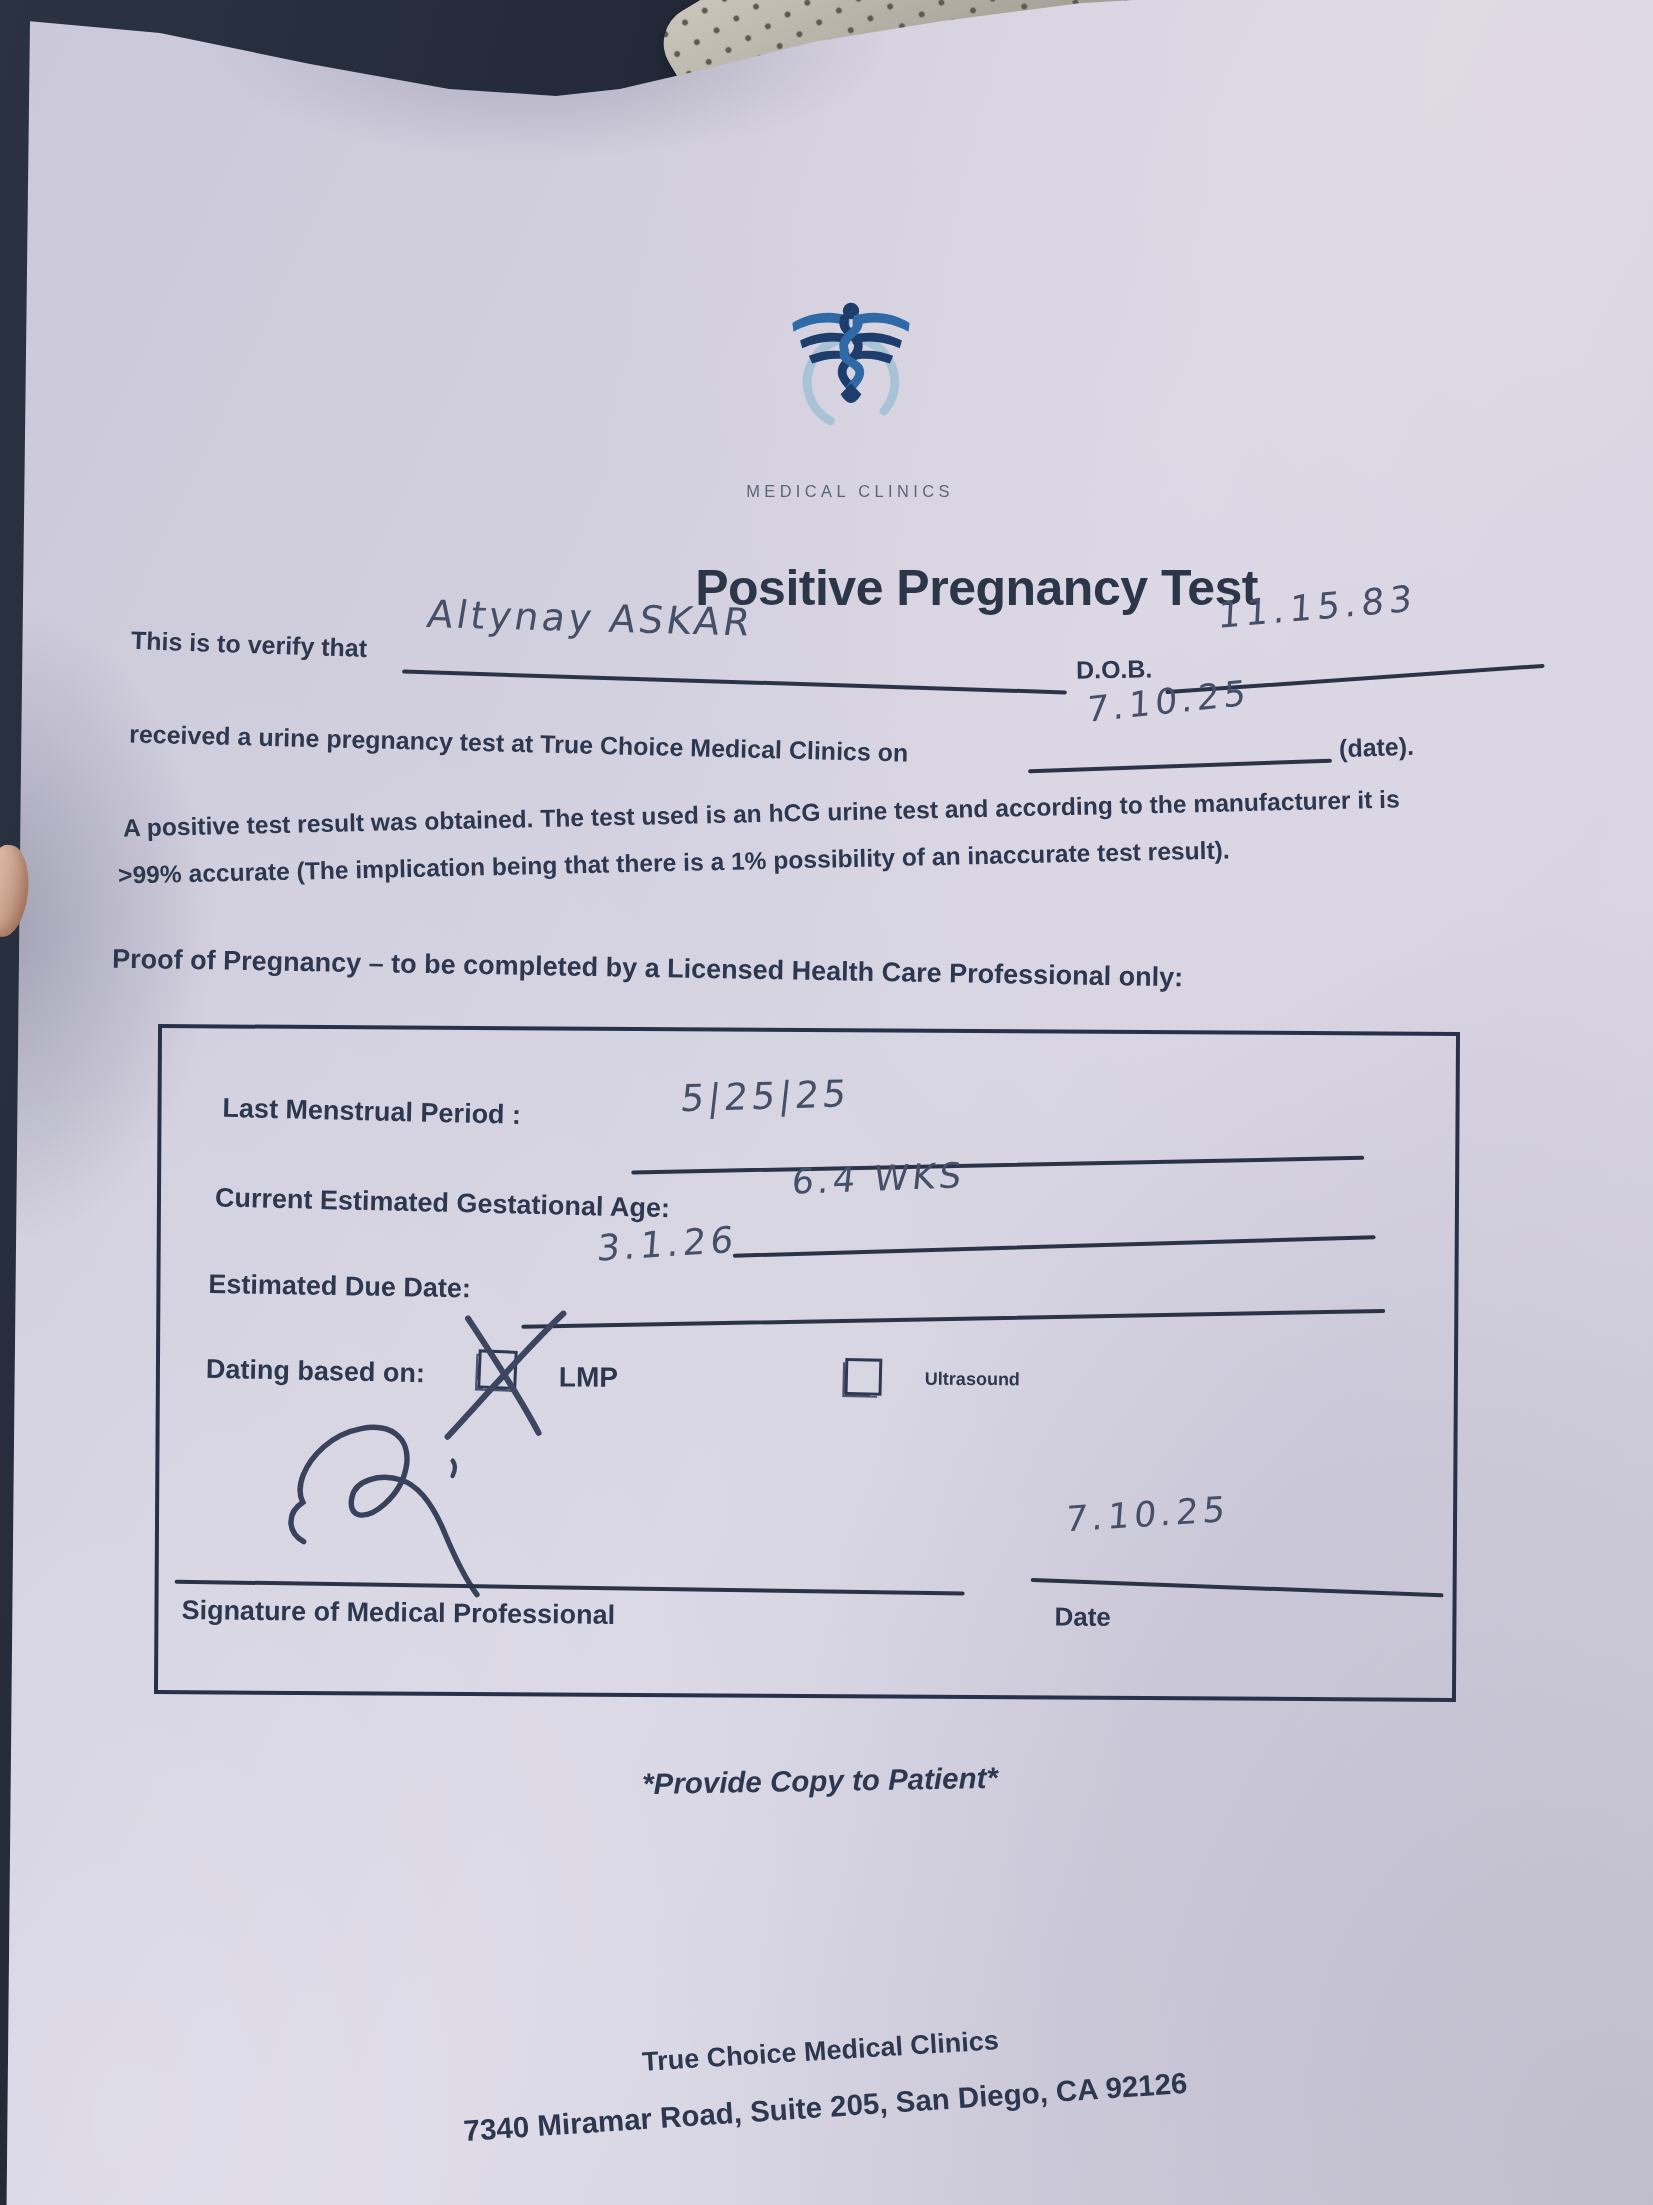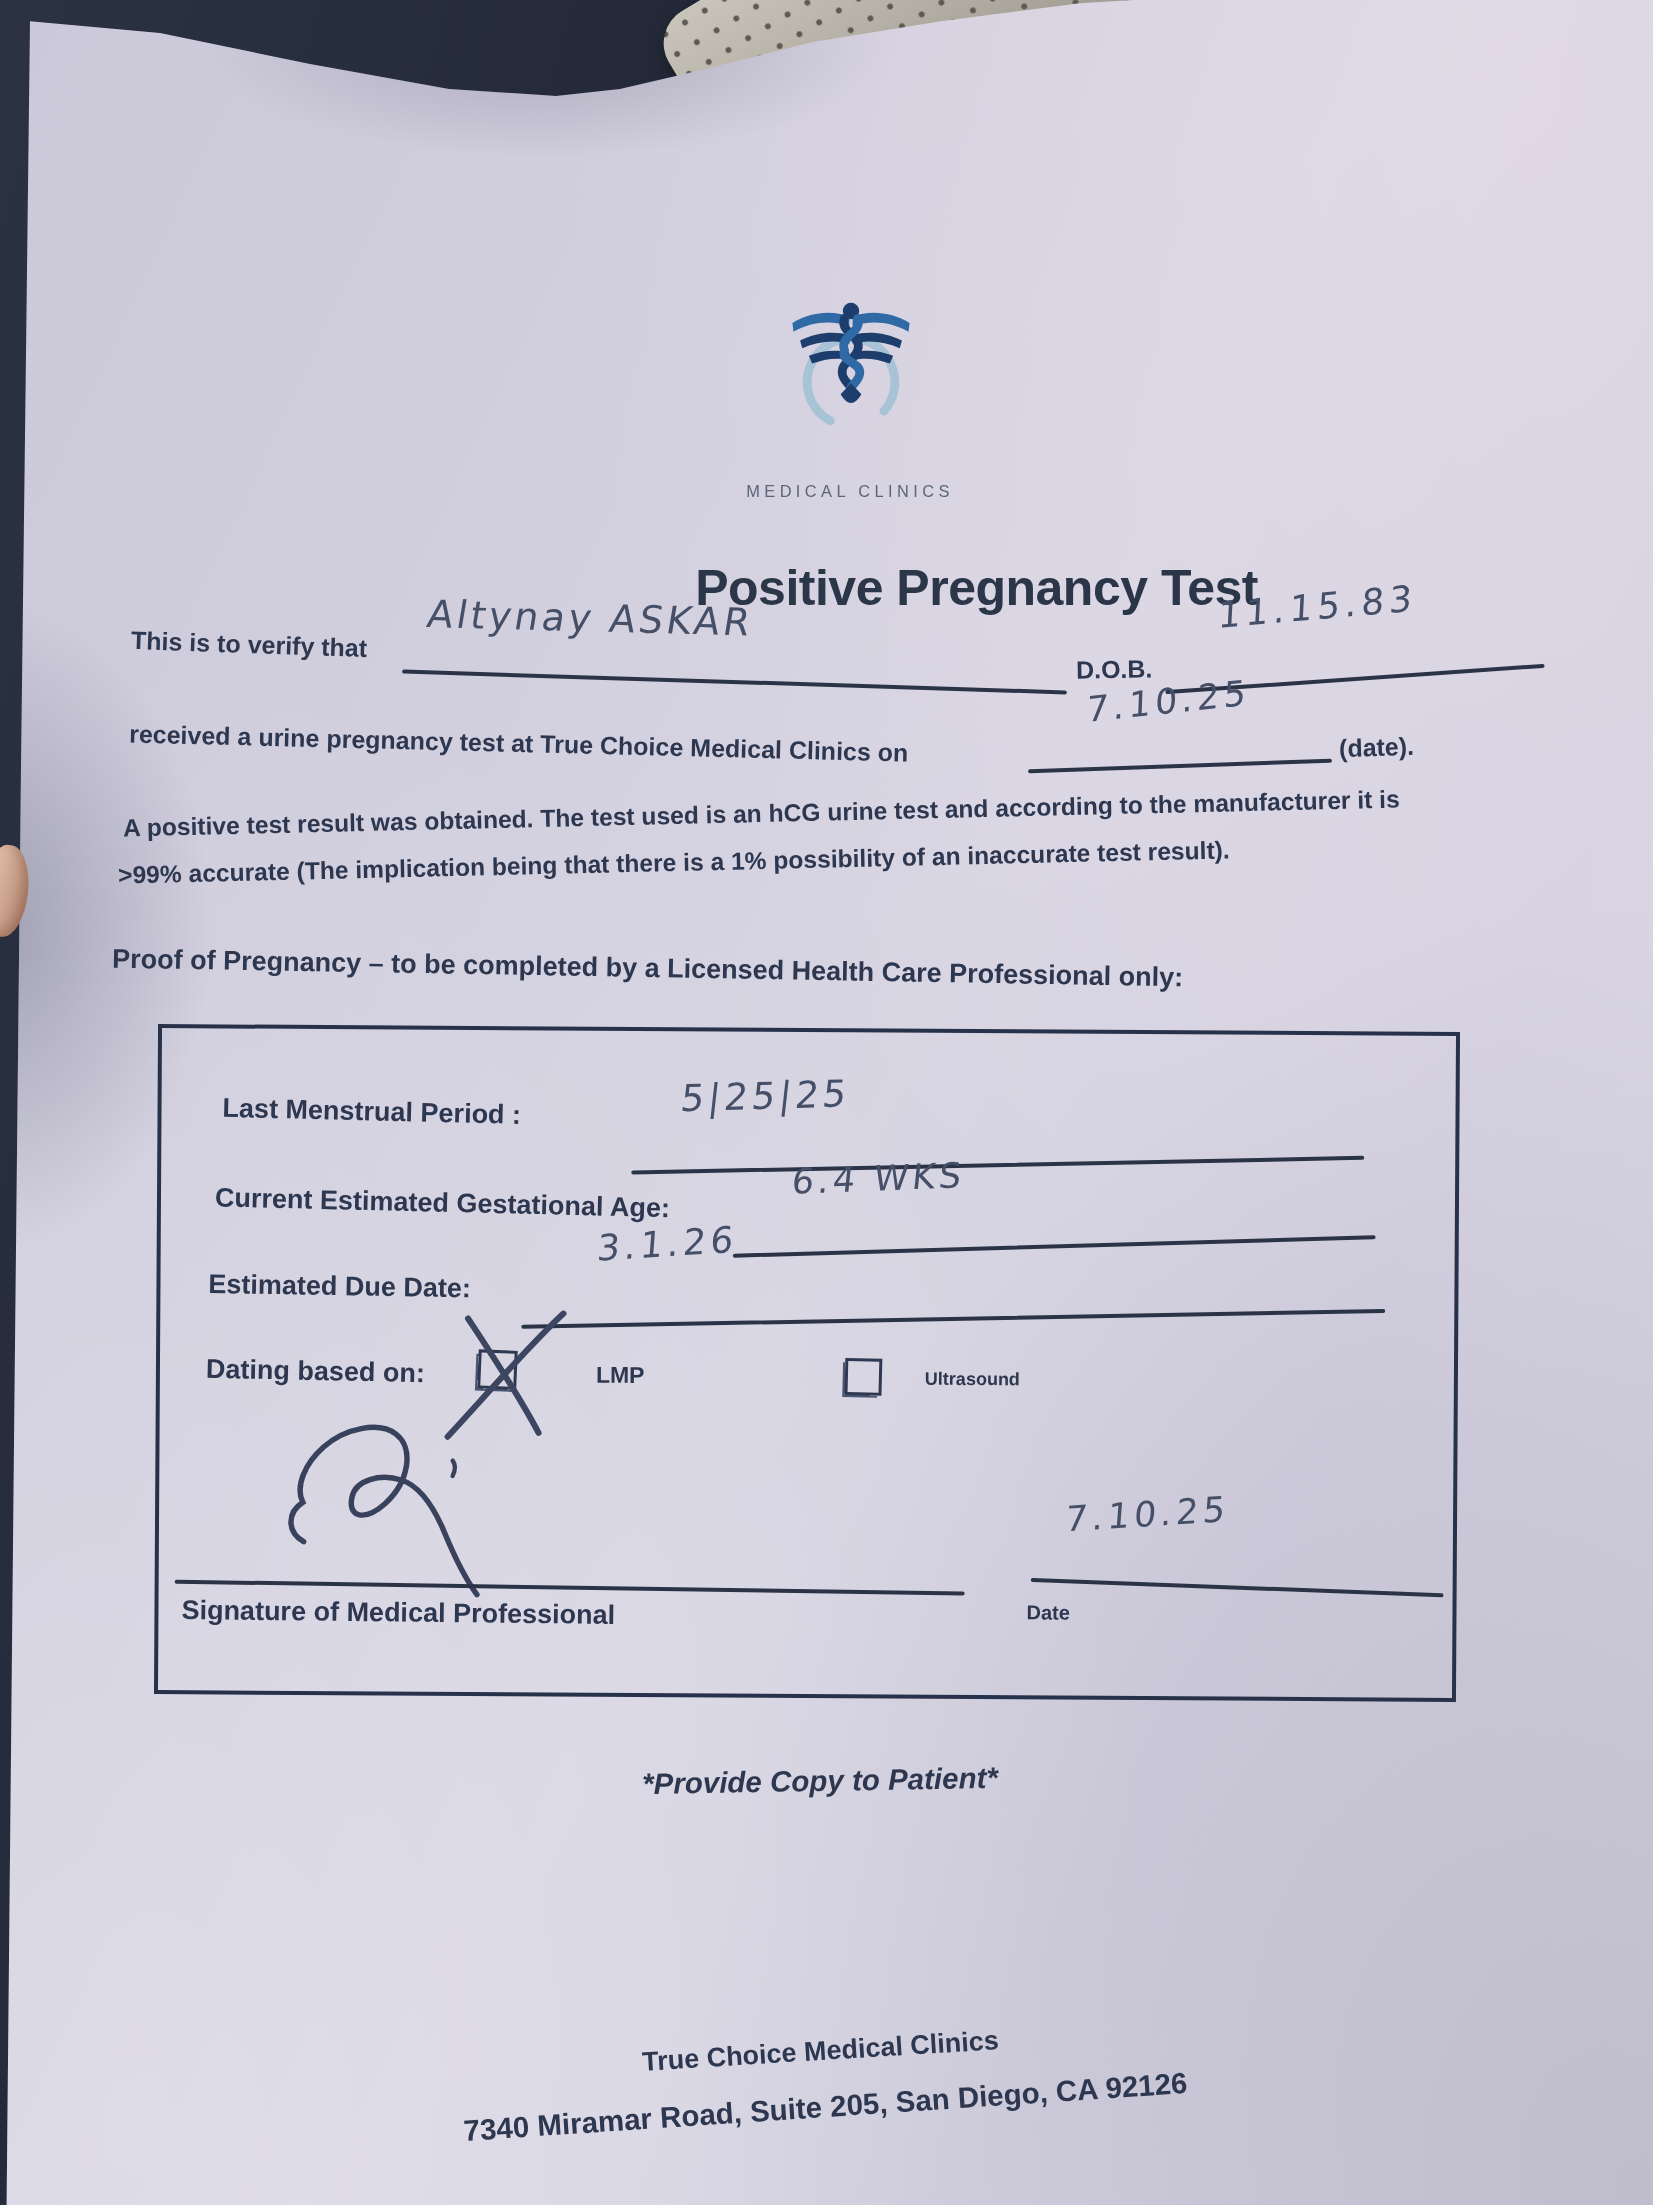--- a/index.html
+++ b/index.html
@@ -106,36 +106,36 @@
       <div class="uline" style="left:361px;top:284px;width:864px;transform:rotate(-1.4deg);"></div>
 
       <div class="printed bold" style="left:46px;top:327px;font-size:27px;transform:rotate(.8deg);">Dating based on:</div>
       <div class="cbx" style="left:318px;top:320px;width:33px;height:33px;transform:rotate(2deg);"></div>
       <div style="position:absolute;left:276px;top:271px;width:137px;height:148px;">
         <svg width="137" height="148" viewBox="0 0 250 270">
           <path d="M22 248 C 80 185, 170 80, 232 22" fill="none" stroke="#3d4660" stroke-width="11" stroke-linecap="round"></path>
           <path d="M58 32 C 98 92, 152 172, 188 240" fill="none" stroke="#3d4660" stroke-width="11" stroke-linecap="round"></path>
         </svg>
       </div>
-      <div class="printed" style="left:399px;top:331px;font-size:23px;margin-left:37px;">LMP</div>
+      <div class="printed" style="left:399px;top:331px;font-size:28px;">LMP</div>
       <div class="cbx" style="left:685px;top:326px;width:31px;height:31px;transform:rotate(1deg);"></div>
       <div class="printed" style="left:765px;top:336px;font-size:18px;">Ultrasound</div>
 
       <div style="position:absolute;left:112px;top:376px;width:273px;height:197px;">
         <svg width="273" height="197" viewBox="0 0 500 360">
           <path d="M 60 250 C 28 232, 30 196, 58 178 C 44 150, 60 108, 96 76 C 134 42, 196 28, 228 52 C 262 78, 252 140, 208 180 C 172 212, 140 206, 148 168 C 154 136, 200 124, 238 136 C 270 146, 296 180, 318 232 C 334 270, 352 310, 378 345" fill="none" stroke="#39425c" stroke-width="10" stroke-linecap="round"></path>
           <path d="M 332 128 C 338 116, 338 108, 332 100" fill="none" stroke="#39425c" stroke-width="8" stroke-linecap="round"></path>
         </svg>
       </div>
       <div class="uline" style="left:16.4px;top:555px;width:790px;height:4.4px;transform:rotate(.5deg);"></div>
       <div class="printed bold" style="left:23px;top:568px;font-size:27px;transform:rotate(.3deg);">Signature of Medical Professional</div>
 
       <div class="hw" style="left:905px;top:466px;font-size:35px;letter-spacing:4.4px;transform:rotate(-4deg) skewX(-8deg);">7.10.25</div>
       <div class="uline" style="left:872px;top:551px;width:413px;transform:rotate(1.8deg);"></div>
-      <div class="printed bold" style="left:868px;top:568px;font-size:20px;">Date</div>
+      <div class="printed bold" style="left:896px;top:568px;font-size:26px;">Date</div>
     </div>
 
     <div class="printed bold center" style="left:574px;top:1764px;width:492px;font-size:29.5px;font-style:italic;transform:rotate(-1deg);">*Provide Copy to Patient*</div>
 
     <div class="printed center" style="left:547px;top:2036px;width:547px;font-size:27px;transform:rotate(-3.5deg);">True Choice Medical Clinics</div>
     <div class="printed center" style="left:421px;top:2090px;width:809px;font-size:29.5px;transform:rotate(-3.8deg);">7340 Miramar Road, Suite 205, San Diego, CA  92126</div>
   </div>
 
   <div class="finger"></div>
 </div>

